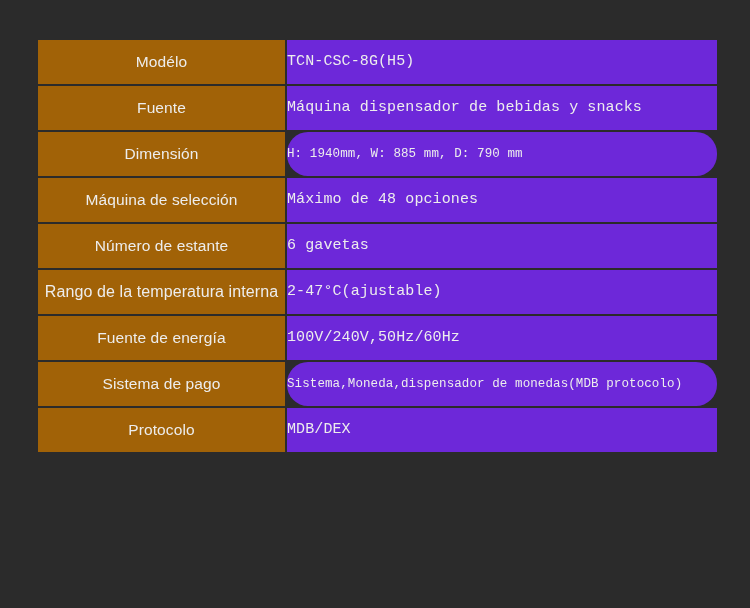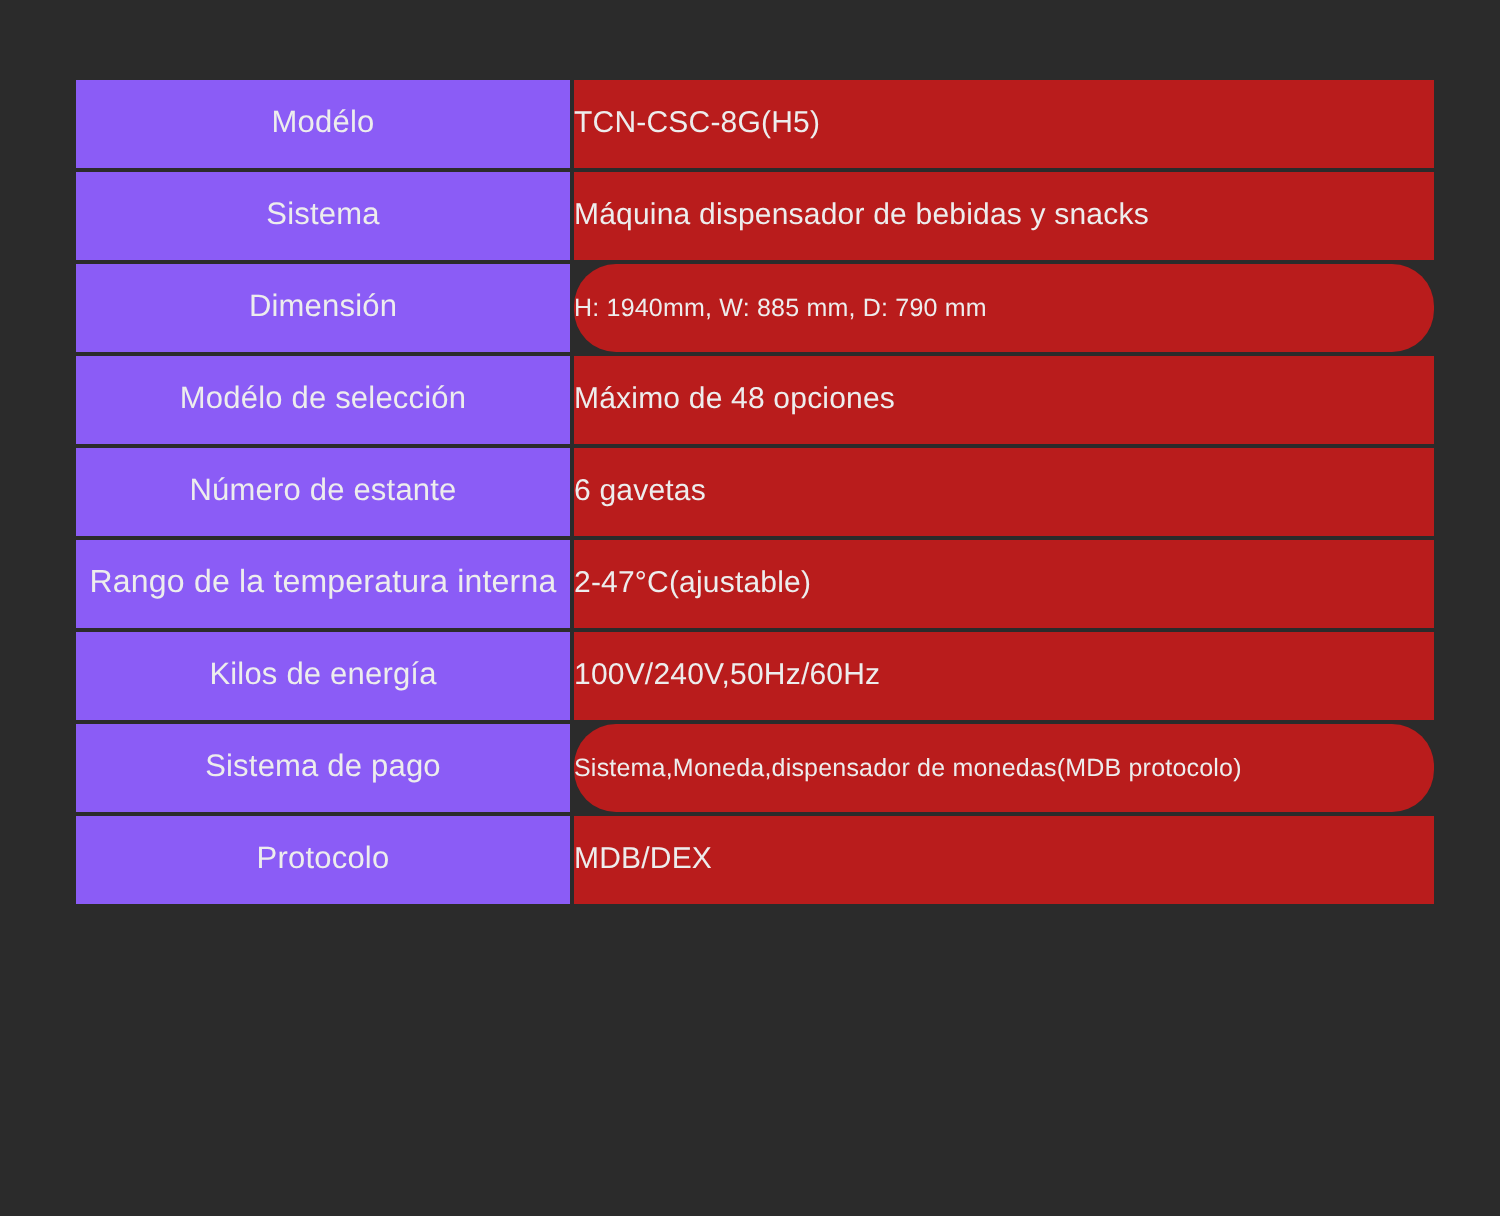--- a/index.html
+++ b/index.html
@@ -27,36 +27,37 @@
     border-spacing: 2px;
     table-layout: fixed;
   }
   table.spec td {
     padding: 0;
     vertical-align: middle;
     height: 44px;
   }
   td.label {
     width: 247px;
-    background: #8b5cf6;
+    background: #a16207;
     text-align: center;
     font-size: 15.5px;
     color: #ededed;
     letter-spacing: 0.1px;
   }
   td.label.small {
     font-size: 16px;
   }
   td.value {
-    background: #b91c1c;
+    background: #6d28d9;
     text-align: left;
     padding-left: 12px;
     font-size: 15px;
     color: #ededed;
     letter-spacing: 0.1px;
+    font-family: Liberation Mono, monospace;
   }
   td.value.small {
     font-size: 12.5px;
     border-radius: 21px;
   }
   .rowlabel-inner, .rowvalue-inner {
     display: block;
     line-height: 1.2;
   }
 </style>
@@ -69,37 +70,37 @@
       <tr>
         <td class="label">
             <span class="rowlabel-inner">Modélo</span>
           </td>
         <td class="value">
             <span class="rowvalue-inner">TCN-CSC-8G(H5)</span>
           </td>
       </tr>
       <tr>
         <td class="label">
-            <span class="rowlabel-inner">Sistema</span>
+            <span class="rowlabel-inner">Fuente</span>
           </td>
         <td class="value">
             <span class="rowvalue-inner">Máquina dispensador de bebidas y snacks</span>
           </td>
       </tr>
       <tr>
         <td class="label">
             <span class="rowlabel-inner">Dimensión</span>
           </td>
         <td class="value small">
             <span class="rowvalue-inner">H: 1940mm, W: 885 mm, D: 790 mm</span>
           </td>
       </tr>
       <tr>
         <td class="label">
-            <span class="rowlabel-inner">Modélo de selección</span>
+            <span class="rowlabel-inner">Máquina de selección</span>
           </td>
         <td class="value">
             <span class="rowvalue-inner">Máximo de 48 opciones</span>
           </td>
       </tr>
       <tr>
         <td class="label">
             <span class="rowlabel-inner">Número de estante</span>
           </td>
         <td class="value">
@@ -109,21 +110,21 @@
       <tr>
         <td class="label small">
             <span class="rowlabel-inner">Rango de la temperatura interna</span>
           </td>
         <td class="value">
             <span class="rowvalue-inner">2-47°C(ajustable)</span>
           </td>
       </tr>
       <tr>
         <td class="label">
-            <span class="rowlabel-inner">Kilos de energía</span>
+            <span class="rowlabel-inner">Fuente de energía</span>
           </td>
         <td class="value">
             <span class="rowvalue-inner">100V/240V,50Hz/60Hz</span>
           </td>
       </tr>
       <tr>
         <td class="label">
             <span class="rowlabel-inner">Sistema de pago</span>
           </td>
         <td class="value small">

